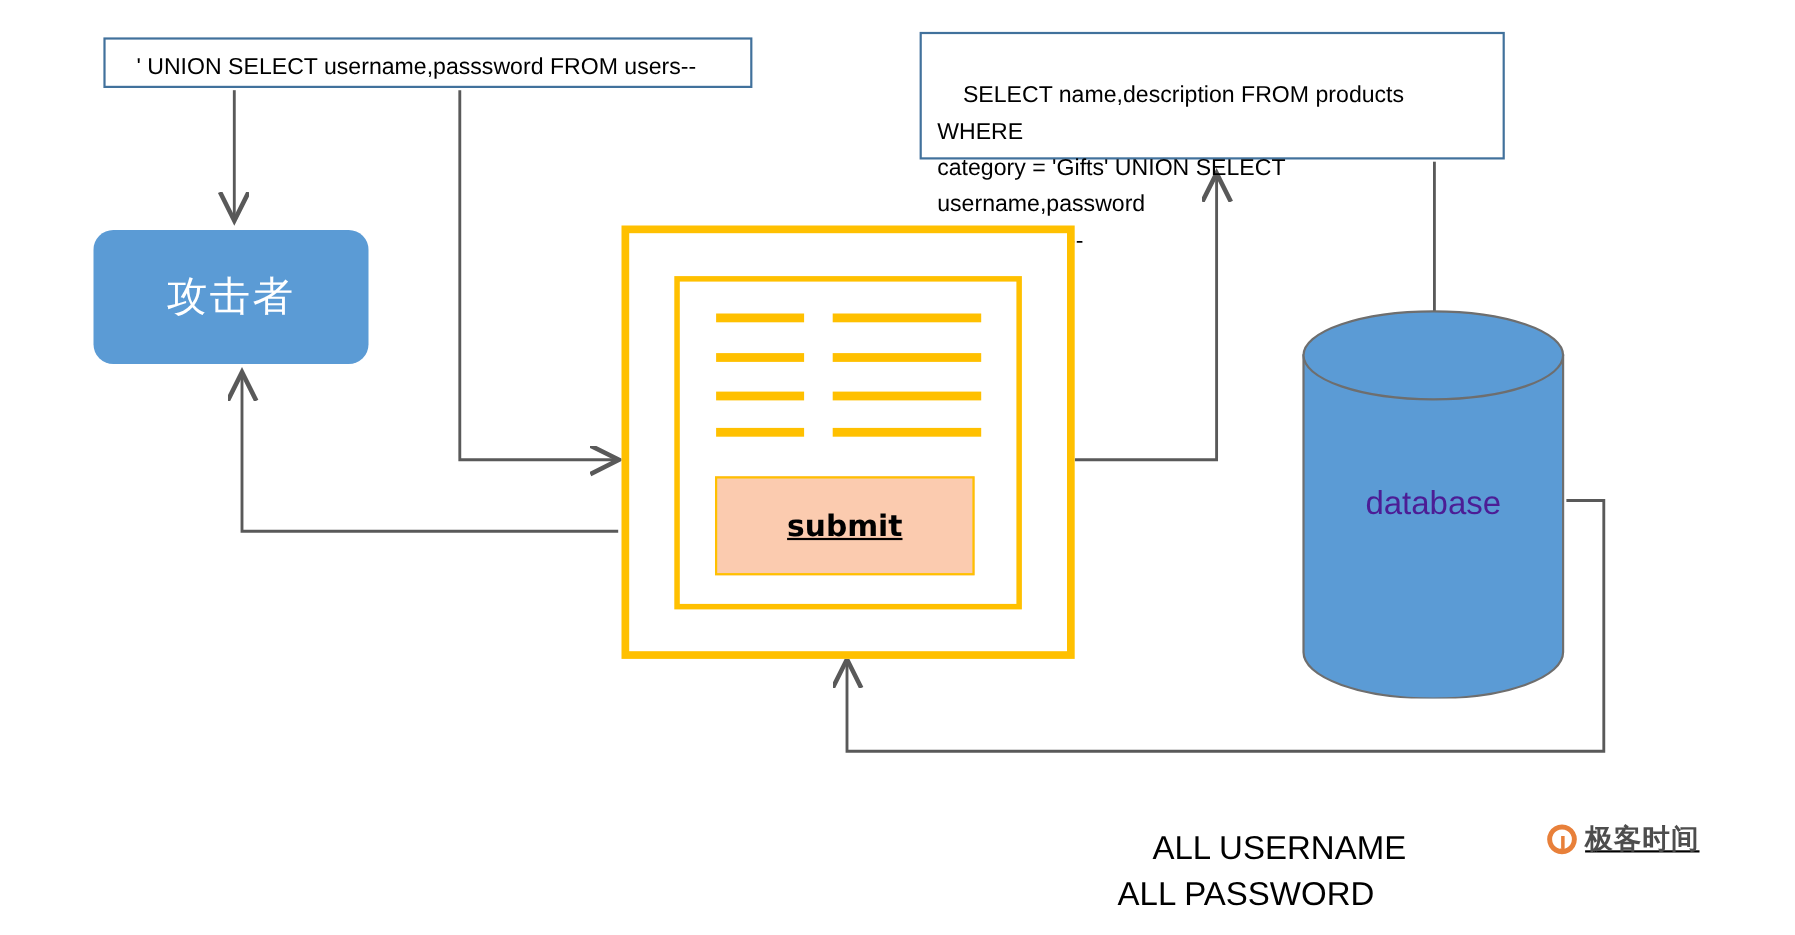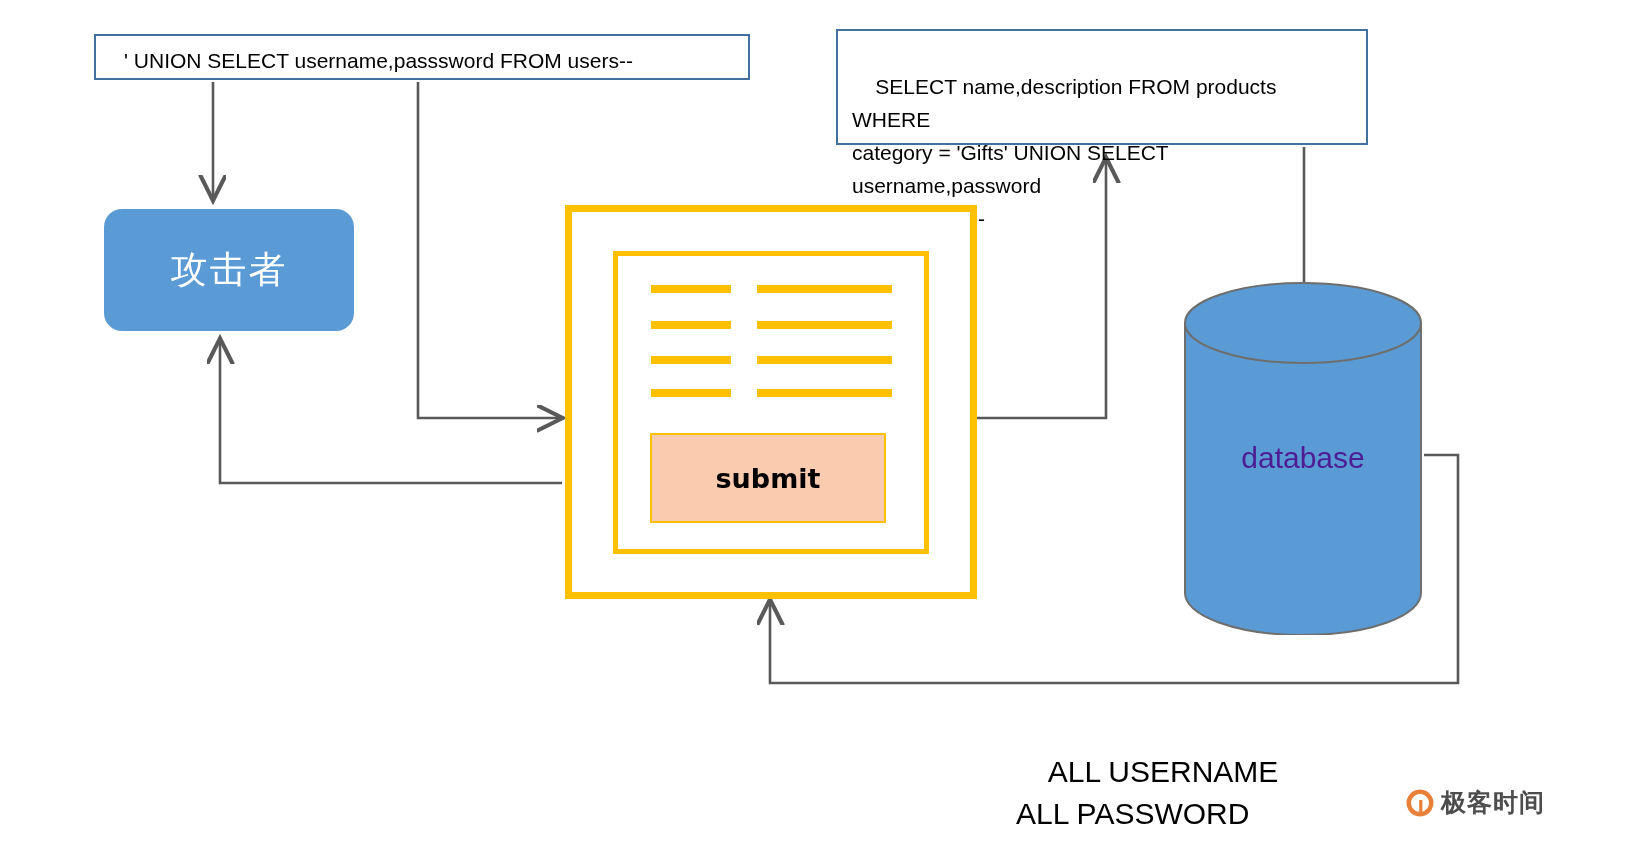--- a/index.html
+++ b/index.html
@@ -26,21 +26,21 @@
     color: #000000;
     font-family: "Liberation Sans", sans-serif;
     font-size: 21px;
     line-height: 33px;
     padding: 6px 10px 8px 14px;
     white-space: pre-wrap;
   }
   #sql-box-injection {
     left: 94px;
     top: 34px;
-    width: 656px;
+    width: 590px;
     height: 46px;
     padding-top: 8px;
     white-space: nowrap;
     overflow: visible;
     padding-left: 28px;
   }
   #sql-box-server {
     left: 836px;
     top: 29px;
     width: 532px;
@@ -51,21 +51,20 @@
     position: absolute;
     left: 85px;
     top: 209px;
     width: 250px;
     height: 122px;
     background: #5B9BD5;
     border-radius: 18px;
     display: flex;
     align-items: center;
     justify-content: center;
-    margin-left: 19px;
   }
   #attacker-node .label {
     color: #ffffff;
     font-family: "DejaVu Serif", "Liberation Serif", serif;
     font-size: 37px;
     letter-spacing: 2px;
   }
   
   #form-window {
     position: absolute;
@@ -107,20 +106,21 @@
     box-sizing: border-box;
     background: #FBCBAF;
     border: 2px solid #FFC000;
     display: flex;
     align-items: center;
     justify-content: center;
     color: #000000;
     font-family: "DejaVu Sans", sans-serif;
     font-weight: bold;
     font-size: 27px;
+    text-decoration: underline;
   }
   
   #database-node {
     position: absolute;
     left: 1183px;
     top: 281px;
     width: 240px;
     height: 354px;
   }
   #database-node svg { display: block; }
@@ -155,24 +155,25 @@
     left: 0;
     top: 0;
     width: 1632px;
     height: 850px;
     pointer-events: none;
   }
   
   #watermark-logo {
     position: absolute;
     left: 1405px;
-    top: 786px;
+    top: 746px;
     display: flex;
     align-items: center;
     gap: 6px;
+    text-decoration: underline;
   }
   #watermark-logo .logo-text {
     color: #4D4D4D;
     font-family: "DejaVu Sans", sans-serif;
     font-size: 25px;
     font-weight: bold;
     letter-spacing: 1px;
   }
 </style>
 </head>

